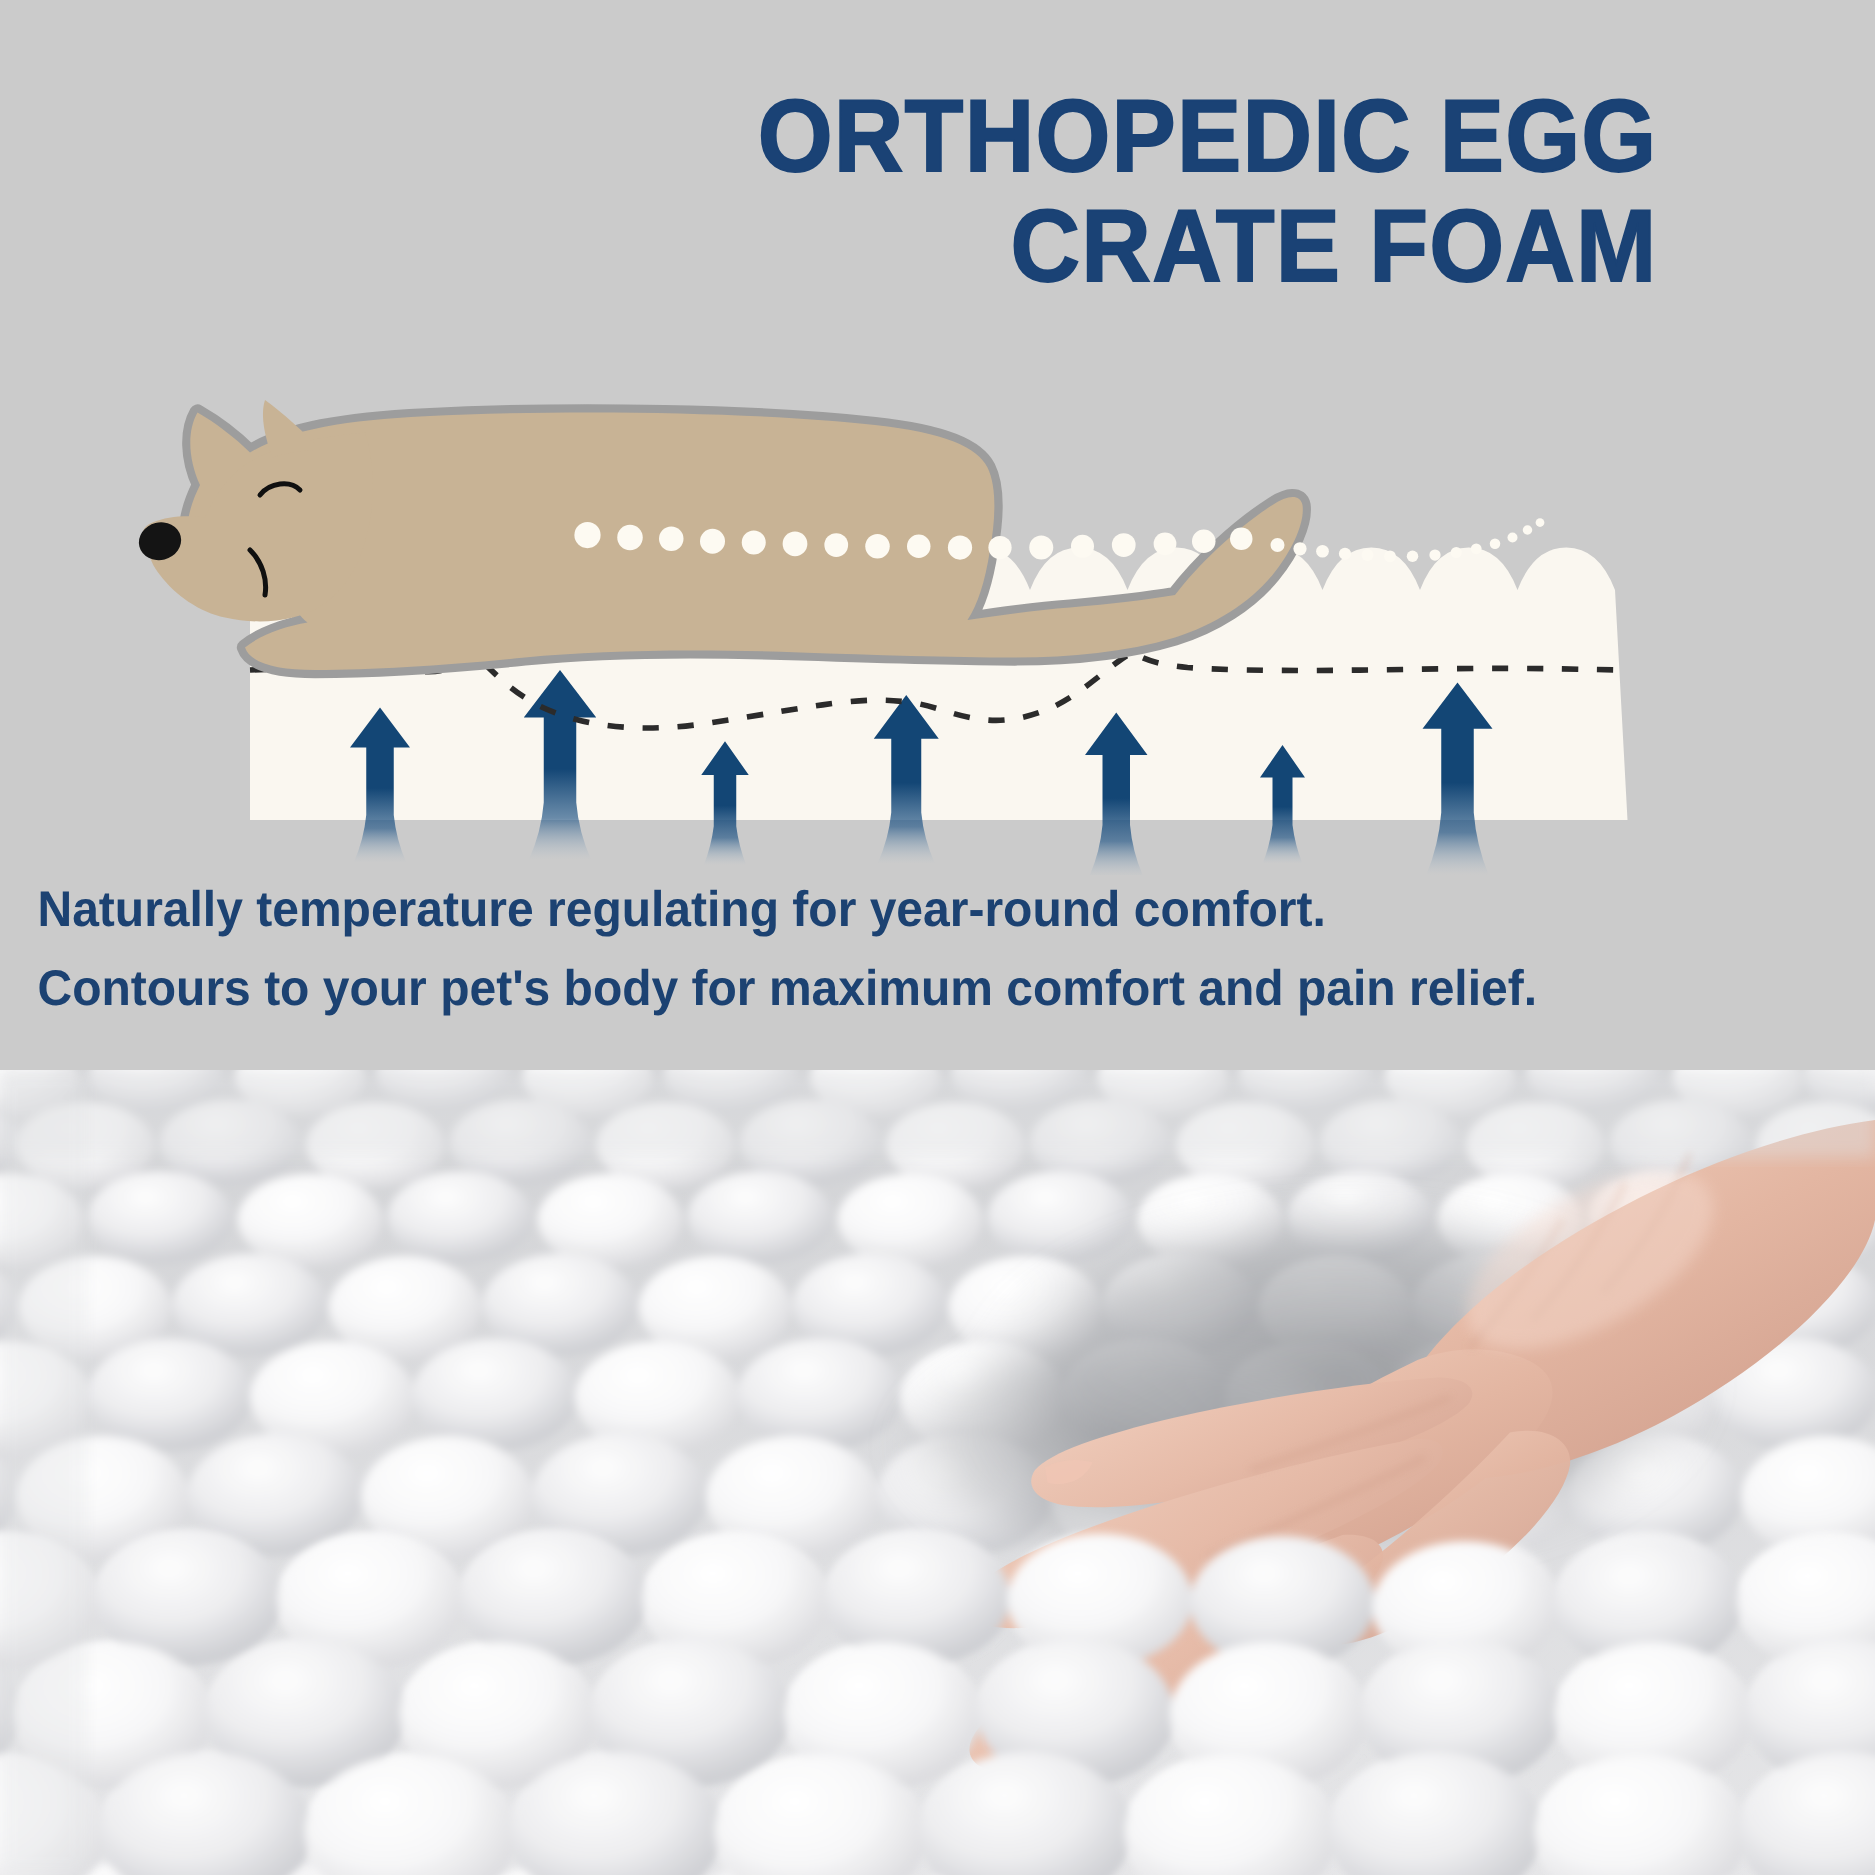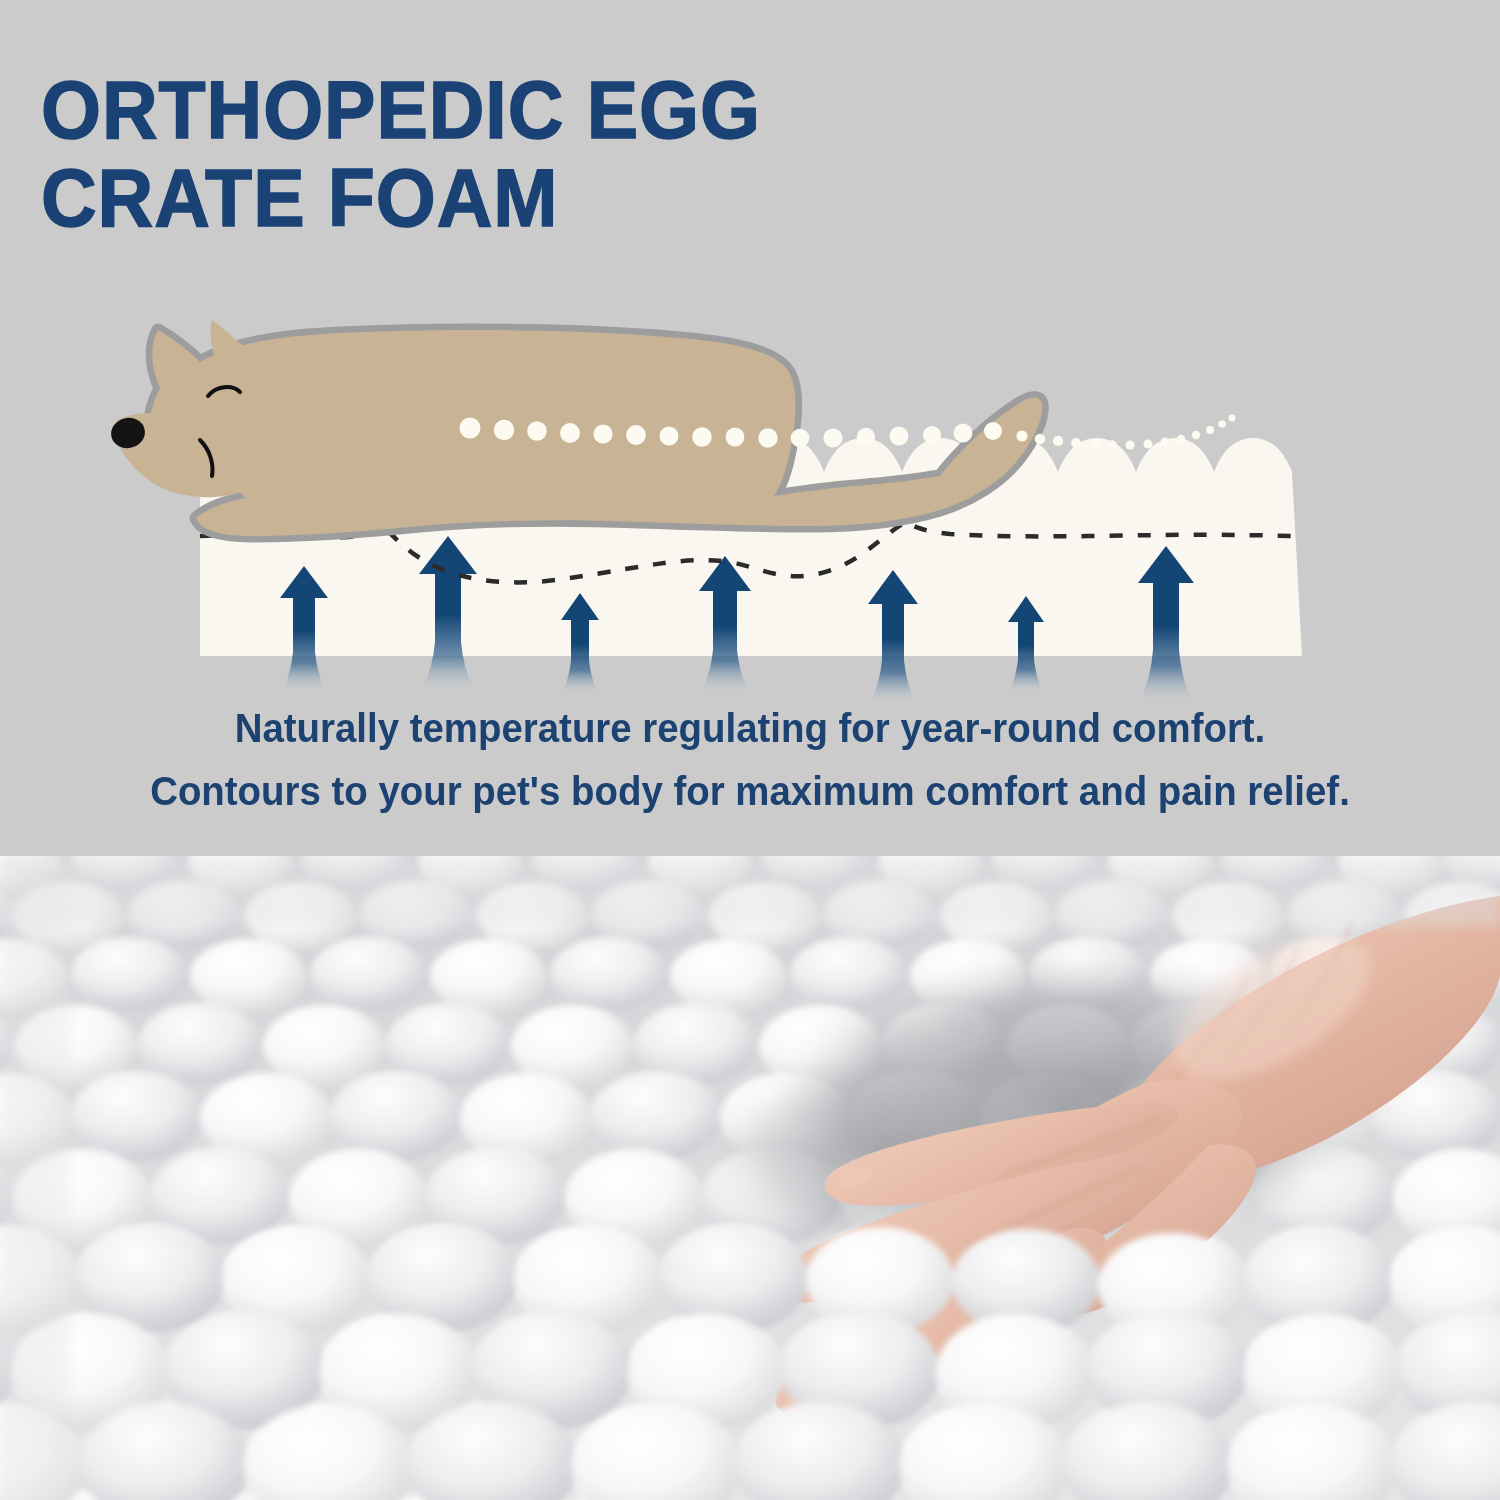--- a/index.html
+++ b/index.html
@@ -5,30 +5,30 @@
   html,body{margin:0;padding:0;}
   body{width:1500px;height:1500px;overflow:hidden;
        font-family:"Liberation Sans",sans-serif;background:#cbcbcb;}
   #stage{position:relative;width:1500px;height:1500px;}
 
   
   #info{position:absolute;left:0;top:0;width:1500px;height:856px;
         background:#cbcbcb;overflow:hidden;}
 
   #title{position:absolute;left:0;top:66px;width:1367px;
-         text-align:left;color:#1a4275;
+         text-align:right;color:#1a4275;
          font-family:"Liberation Sans Narrow","Liberation Sans",sans-serif;
          font-weight:bold;font-size:82px;line-height:88px;
          letter-spacing:1px;
          -webkit-text-stroke:1.5px #1a4275;}
   #title .tl{display:block;transform:scaleX(.94);}
 
   #illus{position:absolute;left:0;top:300px;width:1500px;height:400px;}
 
-  #copy{position:absolute;left:0;top:697px;width:1500px;text-align:center;
+  #copy{position:absolute;left:0;top:697px;width:1500px;text-align:left;
         color:#1c4272;
         font-family:"Liberation Sans Narrow","Liberation Sans",sans-serif;
         font-weight:bold;font-size:40px;line-height:63px;}
   #copy .cl{display:block;transform:scaleX(.96);}
 
   
   #photo{position:absolute;left:0;top:856px;width:1500px;height:644px;
          overflow:hidden;background:#e9e9ea;}
   #photo svg{display:block;}
 </style>

